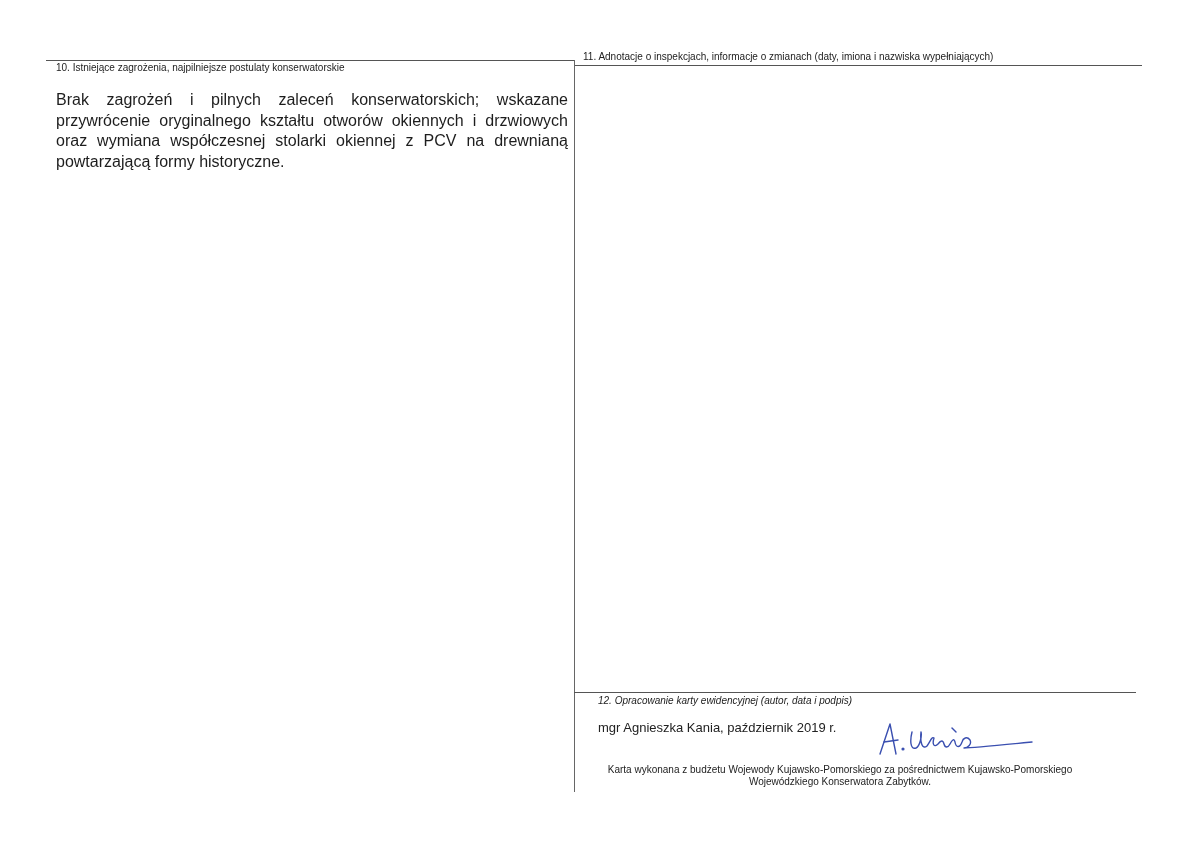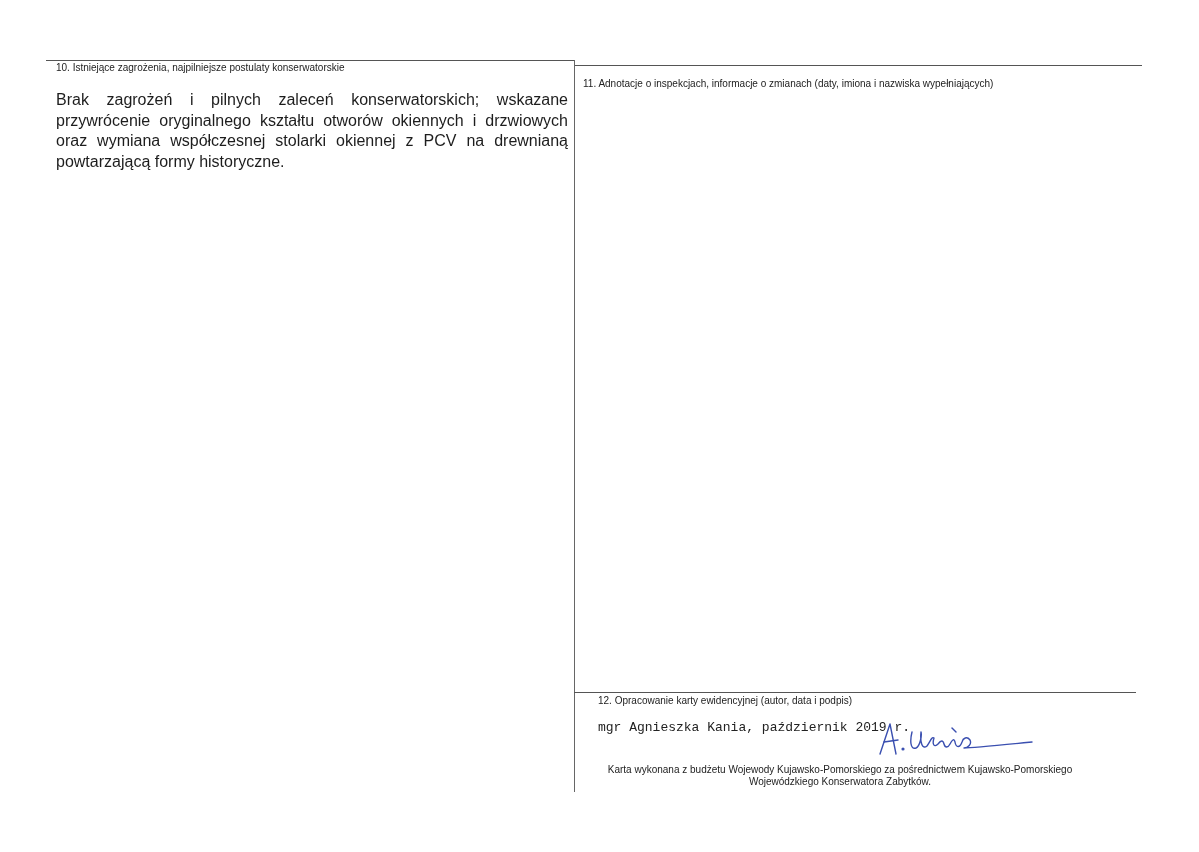--- a/index.html
+++ b/index.html
@@ -58,24 +58,24 @@
 <body>
 
 <div class="line-h" style="left:46px; top:60px; width:528px;"></div>
 <div class="line-h" style="left:574px; top:65px; width:568px;"></div>
 <div class="line-v" style="left:574px; top:60px; height:732px;"></div>
 <div class="line-h" style="left:574px; top:692px; width:562px;"></div>
 
 <div class="section-header" style="left:56px; top:62px;">10. Istniejące zagrożenia, najpilniejsze postulaty konserwatorskie</div>
 <div class="body-text" style="left:56px; top:90px; width:512px;">Brak zagrożeń i pilnych zaleceń konserwatorskich; wskazane przywrócenie oryginalnego kształtu otworów okiennych i drzwiowych oraz wymiana współczesnej stolarki okiennej z PCV na drewnianą powtarzającą formy historyczne.</div>
 
-<div class="section-header" style="left:583px; top:78px;text-align:center;">11. Adnotacje o inspekcjach, informacje o zmianach (daty, imiona i nazwiska wypełniających)</div>
+<div class="section-header" style="left:583px; top:51px;text-align:center;">11. Adnotacje o inspekcjach, informacje o zmianach (daty, imiona i nazwiska wypełniających)</div>
 
-<div class="section-header" style="left:598px; top:695px;">12. Opracowanie karty ewidencyjnej (autor, data i podpis)</div>
-<div class="author" style="left:598px; top:720px;font-family:Liberation Mono, monospace;">mgr Agnieszka Kania, październik 2019 r.</div>
+<div class="section-header" style="left:598px; top:695px;font-style:italic;">12. Opracowanie karty ewidencyjnej (autor, data i podpis)</div>
+<div class="author" style="left:598px; top:720px;">mgr Agnieszka Kania, październik 2019 r.</div>
 
 <svg class="signature" style="left:872px; top:718px;" width="170" height="42" viewBox="0 0 170 42">
   <g fill="none" stroke="#3a4fb0" stroke-width="1.4" stroke-linecap="round" stroke-linejoin="round">
 
     <path d="M8 36 L18 6 L24 36"></path>
     <path d="M12 24 L26 22"></path>
 
     <circle cx="31" cy="31" r="0.9" fill="#3a4fb0"></circle>
 
     <path d="M40 14 C38 22, 38 32, 44 30 C48 28, 50 18, 49 14 C48 24, 50 32, 55 28 C58 24, 60 18, 62 20 C60 26, 62 30, 66 26 C69 22, 71 22, 72 26 C73 30, 76 30, 78 26 C80 22, 82 20, 83 24 C84 30, 88 30, 90 24 C91 20, 95 18, 98 22 C100 26, 96 30, 92 30 C100 30, 120 28, 160 24"></path>

